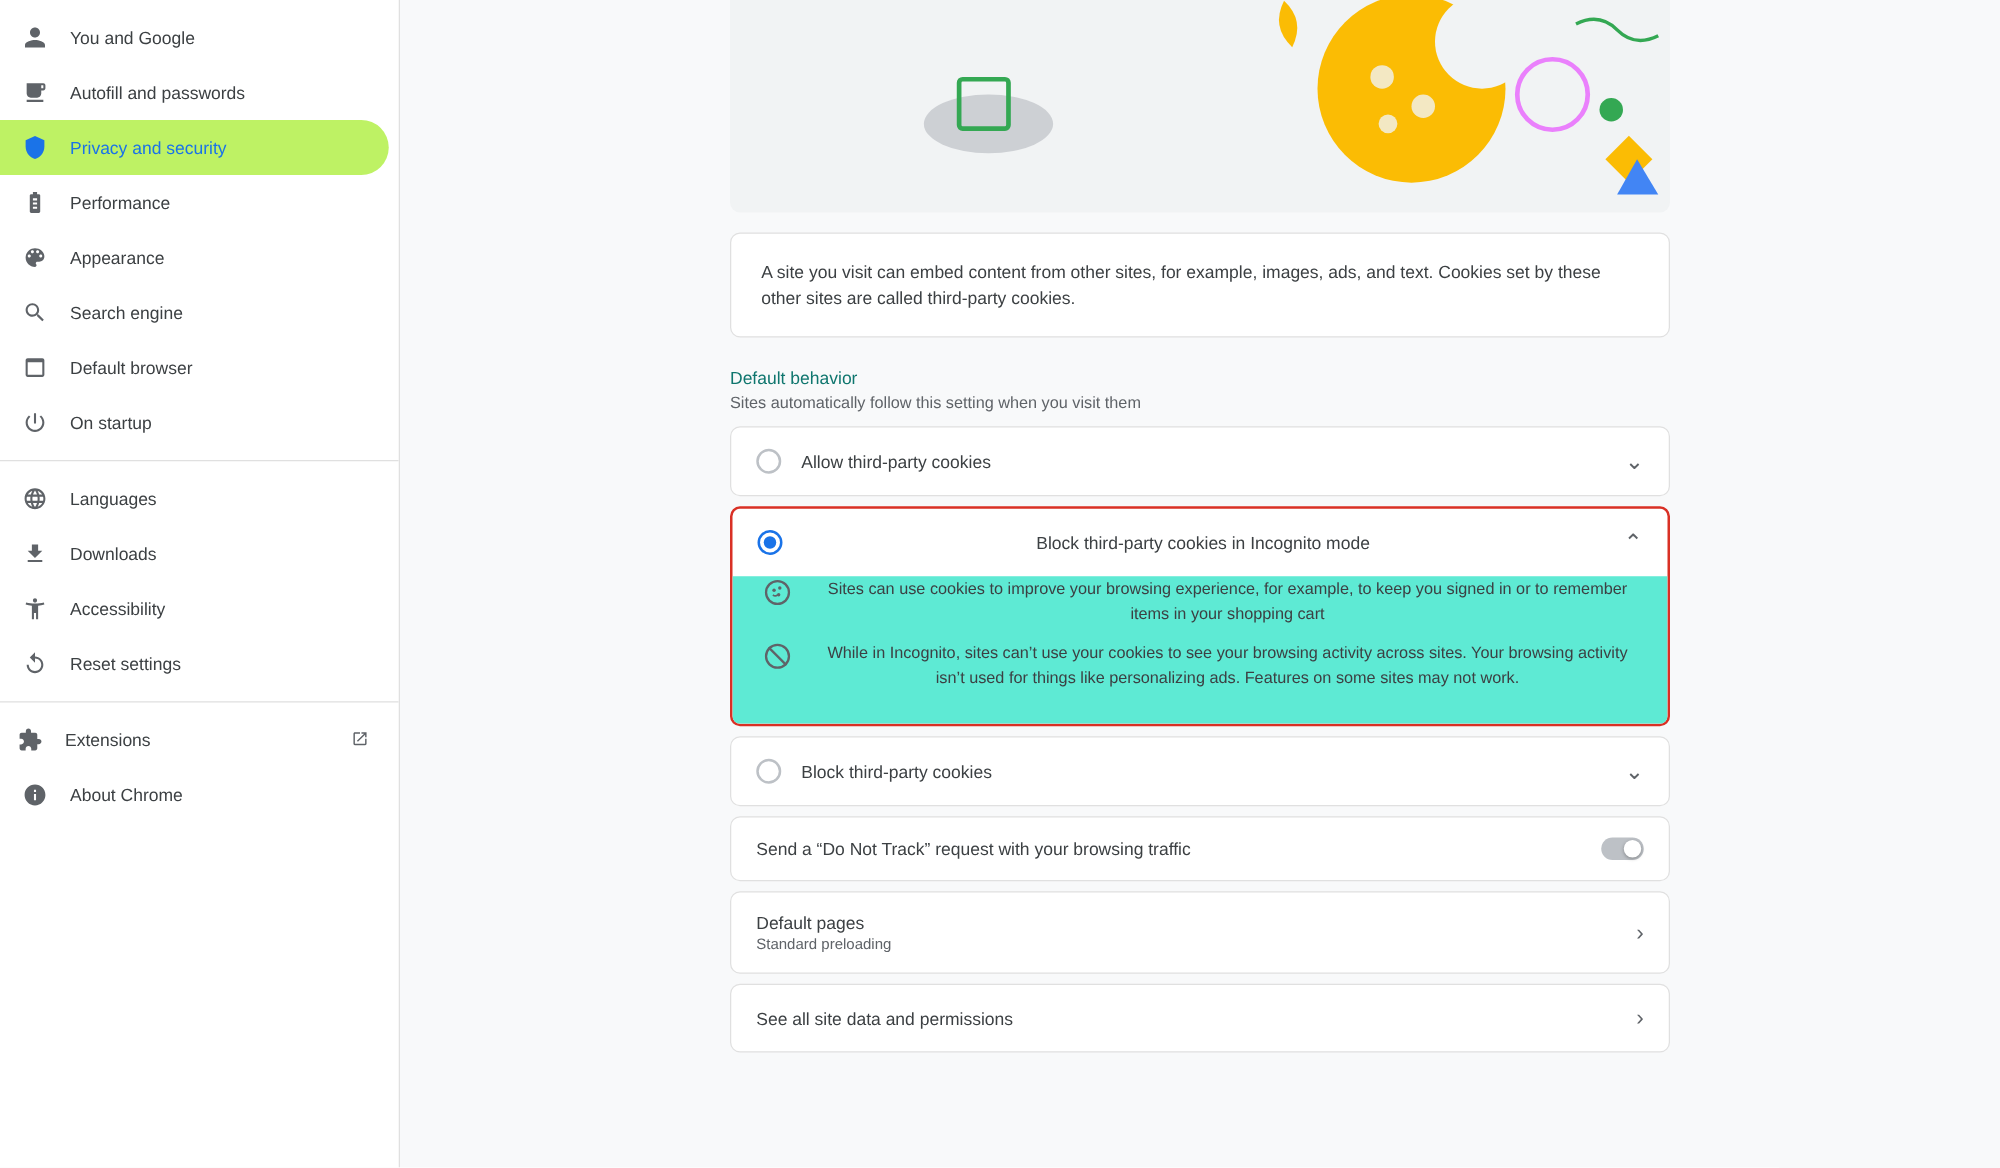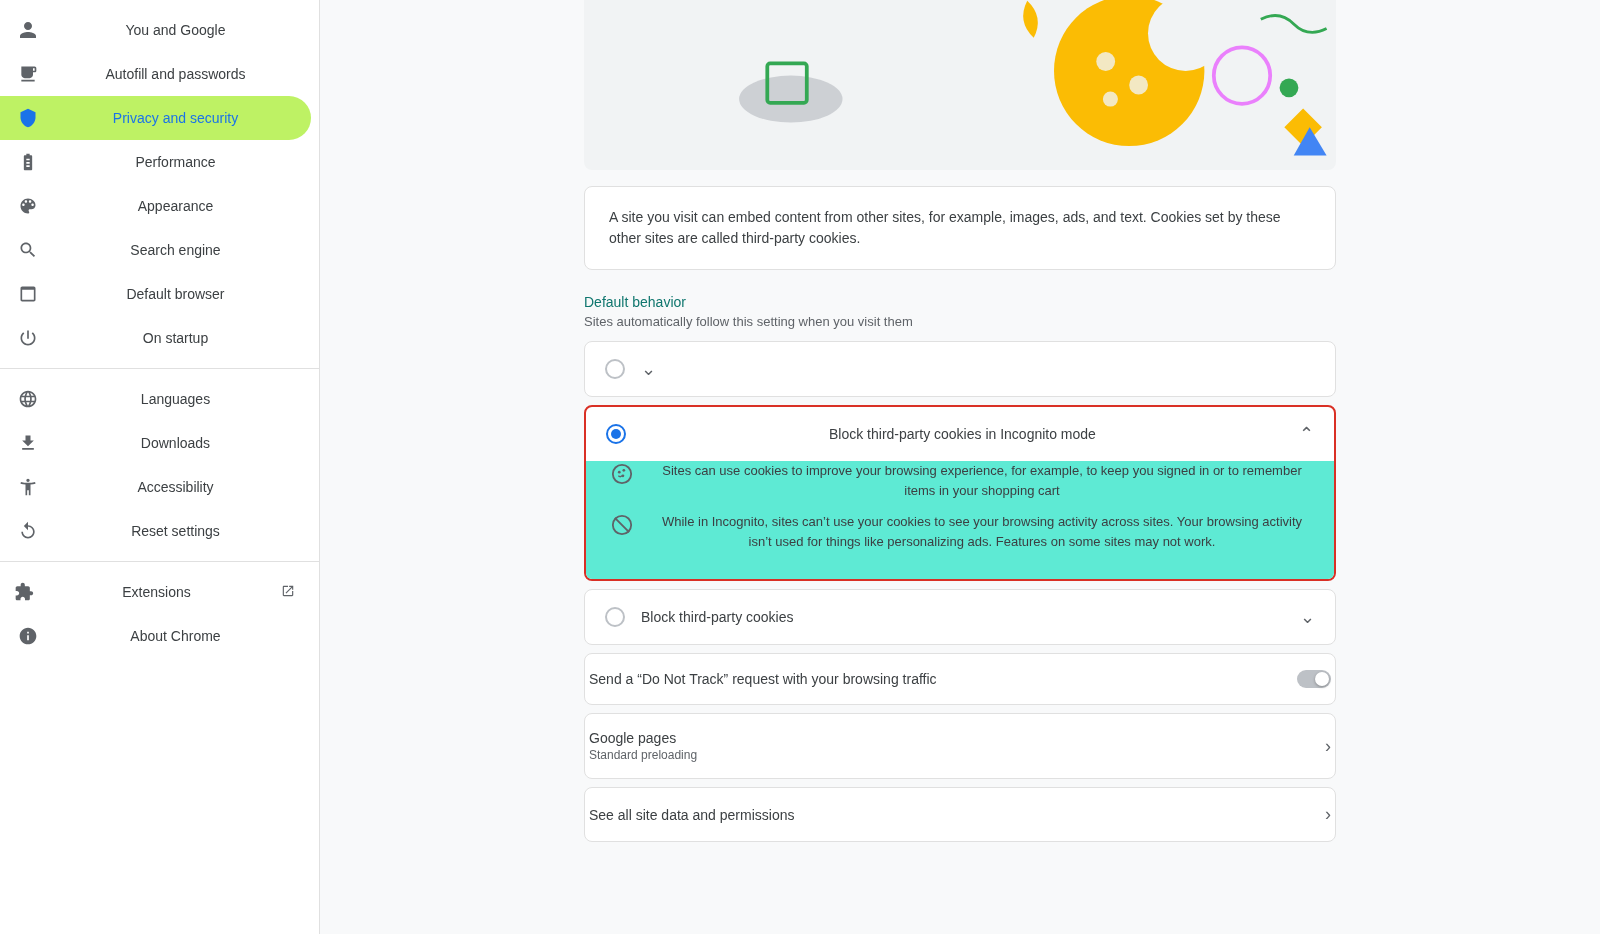--- a/index.html
+++ b/index.html
@@ -13,21 +13,20 @@
     }
 
     
     #sidebar {
       width: 320px;
       min-width: 320px;
       background: #fff;
       border-right: 1px solid #e0e0e0;
       overflow-y: auto;
       padding: 8px 0;
-      text-align: center;
     }
 
     .nav-item {
       display: flex;
       align-items: center;
       padding: 10px 16px;
       cursor: pointer;
       border-radius: 0 24px 24px 0;
       margin-right: 8px;
       color: #3c4043;
@@ -198,21 +197,21 @@
     }
 
     
     .bottom-option {
       background: #fff;
       border: 1px solid #e0e0e0;
       border-radius: 8px;
       margin-bottom: 8px;
       display: flex;
       align-items: center;
-      padding: 16px 4px;
+      padding: 16px 20px;
       gap: 16px;
       cursor: pointer;
     }
 
     .bottom-option-text {
       flex: 1;
     }
 
     .bottom-option-title {
       font-size: 14px;
@@ -441,20 +440,21 @@
     <div class="description-box">
       <p class="description-text">A site you visit can embed content from other sites, for example, images, ads, and text. Cookies set by these other sites are called third-party cookies.</p>
     </div>
 
     <p class="section-title">Default behavior</p>
     <p class="section-subtitle">Sites automatically follow this setting when you visit them</p>
 
     <div class="option-card">
       <div class="option-row">
         <div class="radio-btn"></div>
+        <span class="option-label">Allow third-party cookies</span>
         <span class="chevron-icon">⌄</span>
       </div>
     </div>
 
     <div class="option-card selected">
       <div class="option-row">
         <div class="radio-btn checked"></div>
         <span class="option-label">Block third-party cookies in Incognito mode</span>
         <span class="chevron-icon">⌃</span>
       </div>
@@ -495,21 +495,21 @@
 
     <div class="bottom-option">
       <div class="bottom-option-text">
         <div class="bottom-option-title">Send a “Do Not Track” request with your browsing traffic</div>
       </div>
       <div class="toggle"></div>
     </div>
 
     <div class="bottom-option">
       <div class="bottom-option-text">
-        <div class="bottom-option-title">Google pages</div>
+        <div class="bottom-option-title">Default pages</div>
         <div class="bottom-option-subtitle">Standard preloading</div>
       </div>
       <span class="arrow-icon">›</span>
     </div>
 
     <div class="bottom-option">
       <div class="bottom-option-text">
         <div class="bottom-option-title">See all site data and permissions</div>
       </div>
       <span class="arrow-icon">›</span>

